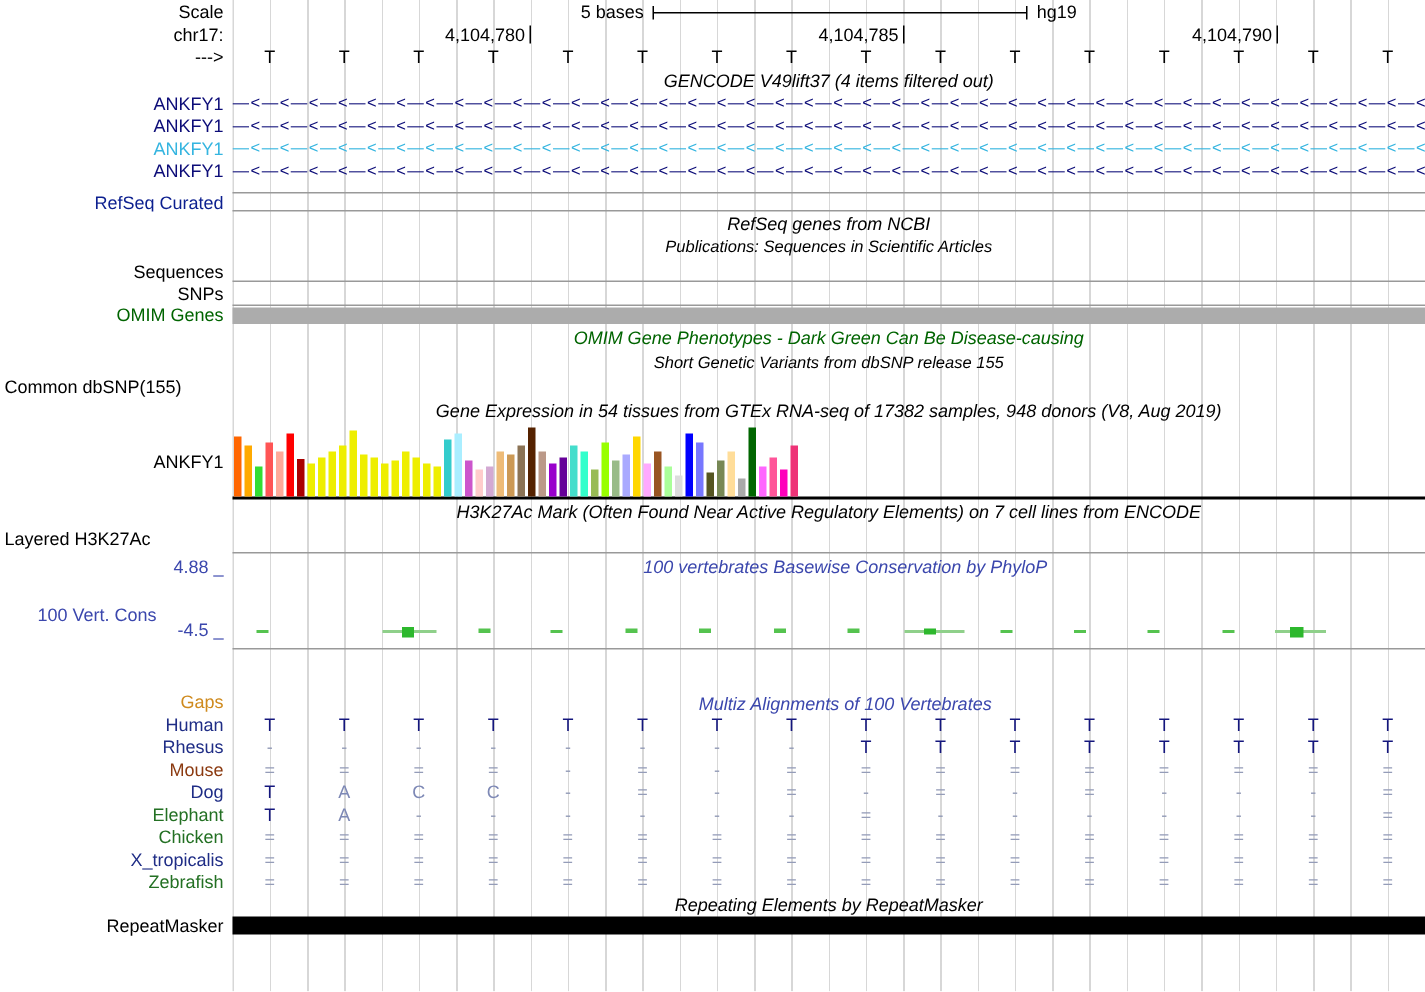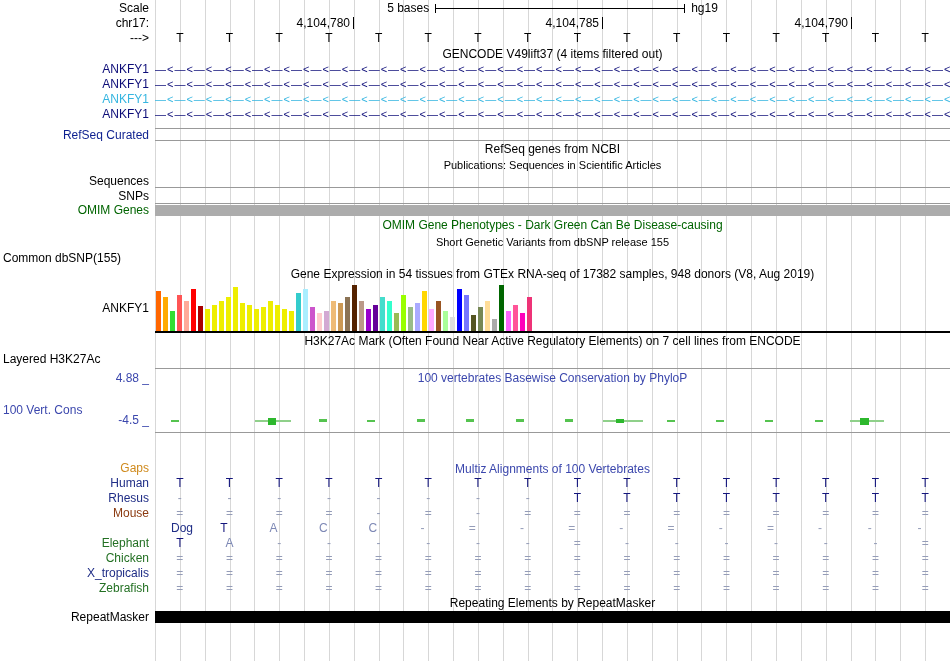--- a/index.html
+++ b/index.html
@@ -4,30 +4,30 @@
 <style>
   html,body{margin:0;padding:0;background:#fff;}
   .browser{position:relative;width:950px;height:661px;background:#fff;overflow:hidden;
            font-family:"Liberation Sans",sans-serif;font-size:12px;color:#000;}
   .grid{position:absolute;left:155px;top:0;width:795px;height:661px;z-index:0;
         background-image:repeating-linear-gradient(to right,rgba(150,150,150,.38) 0 1px,transparent 1px 24.84px);}
   .row{position:relative;display:flex;z-index:1;box-sizing:border-box;}
   .lbl{width:155px;flex:none;text-align:right;padding-right:6px;box-sizing:border-box;white-space:nowrap;overflow:hidden;}
   .lbl.left{text-align:left;padding-left:3px;}
   .trk{flex:1;position:relative;box-sizing:border-box;}
-  .title{text-align:center;}
+  .title{text-align:center;font-style:italic;}
   .center-flex{display:flex;justify-content:center;align-items:center;}
   .h13{height:13px;line-height:13px}.h14{height:14px;line-height:14px}
   .h15{height:15px;line-height:15px}.h16{height:16px;line-height:16px}
   .h17{height:17px;line-height:17px}
   .h19{height:19px;line-height:19px}.h20{height:20px;line-height:20px}
   .h28{height:28px;line-height:28px}.h45{height:45px}.h50{height:50px}
   .h7{height:7px}.h12{height:12px;line-height:12px}
   .hr .trk{border-bottom:1px solid #999;}
-  .blue{color:#3B47AD;} .green{color:#006400;} .navy{color:#0C1F8F;} .orange{color:#CF8A1D;}
+  .blue{color:#3B47AD;padding-left:22px;} .green{color:#006400;} .navy{color:#0C1F8F;} .orange{color:#CF8A1D;}
   
   .scalebar{width:248px;height:9px;border-left:1px solid #000;border-right:1px solid #000;
             background:linear-gradient(#000,#000) center/100% 1px no-repeat;margin:0 6px;}
   
   .coord{position:absolute;top:0;transform:translateX(-100%);padding-right:3px;}
   .ctick{position:absolute;top:1px;width:1px;height:12px;background:#000;}
   
   .cols16{display:flex;}
   .cols16 .cell{width:49.69px;text-align:center;flex:none;}
   .cols16 .nt{color:#14167D;} .cols16 .nt2{color:#7D88B5;} .cols16 .sym{color:#949CB8;}
@@ -343,21 +343,21 @@
           <span class="cell sym">=</span>
           <span class="cell sym">=</span>
           <span class="cell sym">=</span>
           <span class="cell sym">=</span>
           <span class="cell sym">=</span>
           <span class="cell sym">=</span>
           <span class="cell sym">=</span>
         </div>
       </div>
       <div class="row h15">
-        <div class="lbl" style="color: rgb(31, 45, 134); margin-left: 44px;">Dog</div>
+        <div class="lbl" style="color: rgb(31, 45, 134);">Dog</div>
         <div class="trk cols16">
           <span class="cell nt">T</span>
           <span class="cell nt2">A</span>
           <span class="cell nt2">C</span>
           <span class="cell nt2">C</span>
           <span class="cell sym">-</span>
           <span class="cell sym">=</span>
           <span class="cell sym">-</span>
           <span class="cell sym">=</span>
           <span class="cell sym">-</span>

